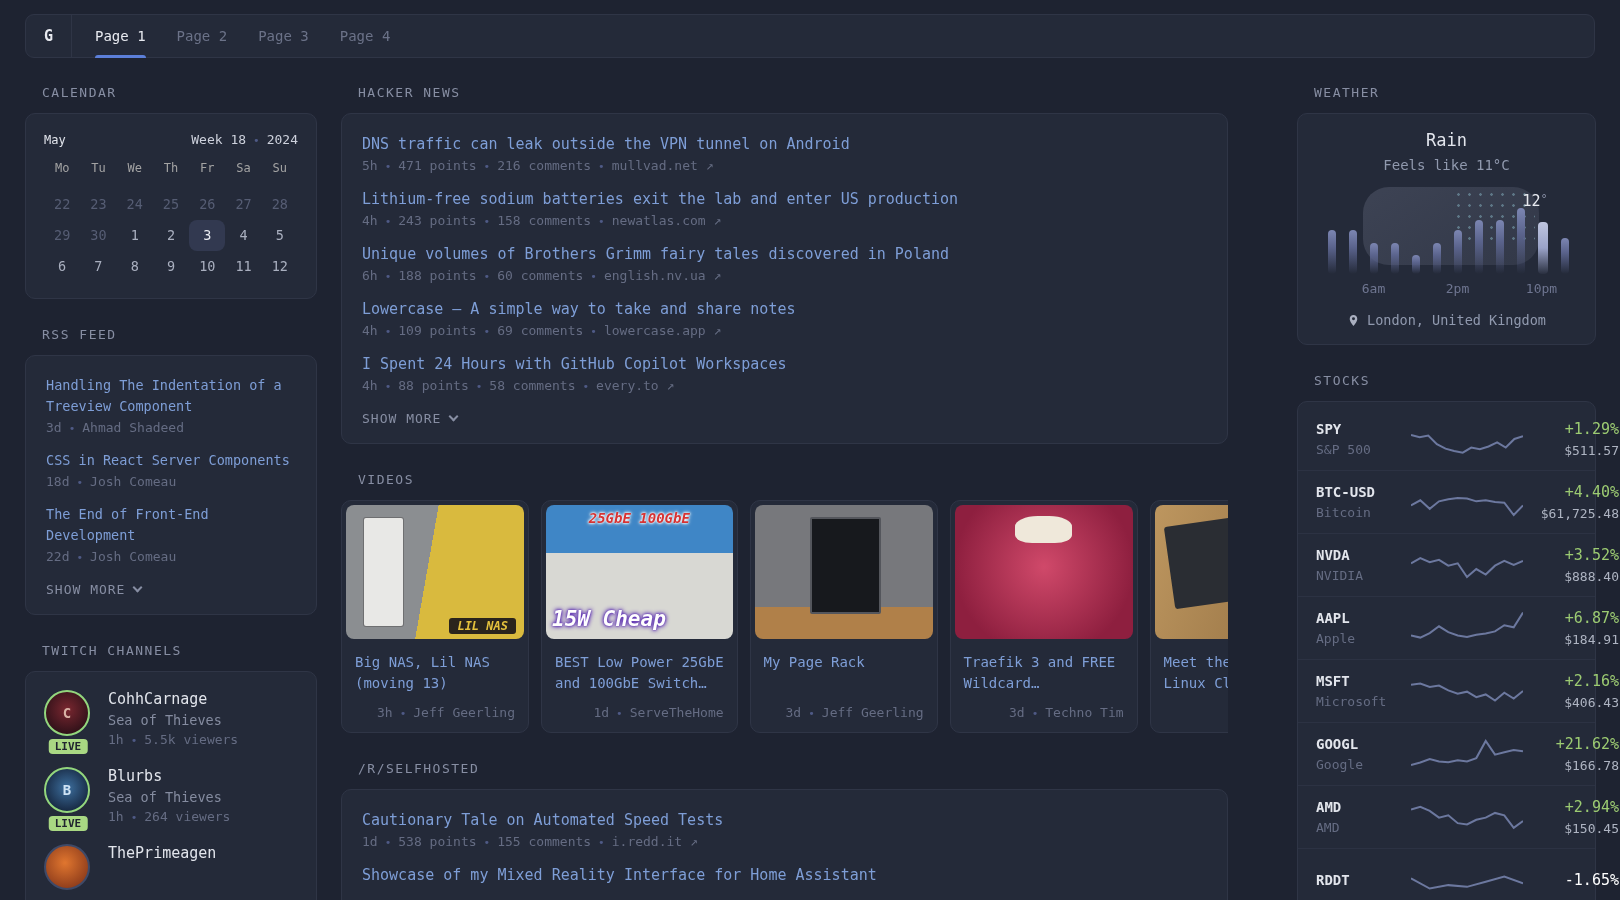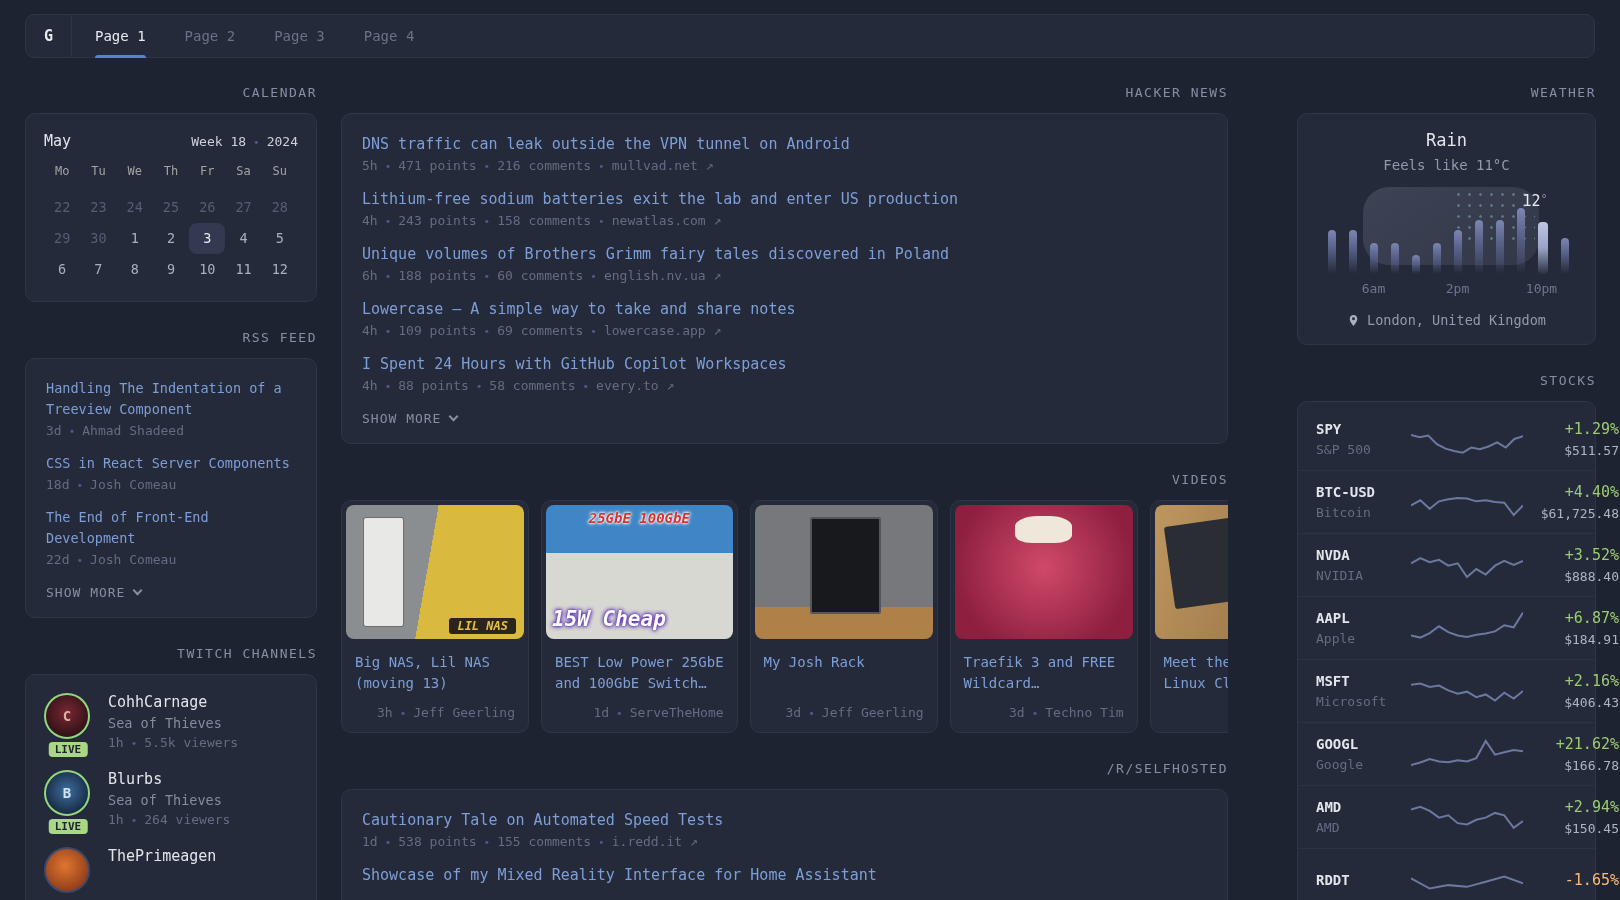--- a/index.html
+++ b/index.html
@@ -9,41 +9,41 @@
     font-family:"DejaVu Sans Mono","Liberation Mono",monospace;
     color:#d7dae2;
   }
   .card { background:#242a39; border:1px solid #2f3546; border-radius:10px; }
 
   
   .topbar { margin:14px 25px 0; height:44px; background:#242a39; border:1px solid #2f3546;
             border-radius:9px; display:flex; align-items:stretch; }
   .logo { width:46px; display:flex; align-items:center; justify-content:center;
           font-weight:bold; font-size:15px; color:#e8eaf0; border-right:1px solid #2f3546; }
-  .tabs { display:flex; gap:39px; padding-left:23px; }
+  .tabs { display:flex; gap:31px; padding-left:23px; }
   .tab { position:relative; display:flex; align-items:center; font-size:14px;
          color:#6b7288; cursor:pointer; text-decoration:none; }
   .tab.active { color:#e8eaf0; }
   .tab.active::after { content:""; position:absolute; left:0; right:0; bottom:-1px; height:3px;
                        background:#5c7fd9; border-radius:3px 3px 0 0; }
 
   
   .cols { display:flex; padding:0 25px; margin-top:27px; align-items:flex-start; }
   .col-left  { width:292px; flex:none; }
   .col-mid   { width:887px; flex:none; margin-left:24px; }
   .col-right { width:299px; flex:none; margin-left:69px; }
 
   .sec { font-size:13px; font-weight:normal; letter-spacing:1.5px; color:#878ea3;
-         margin:28px 0 13px; padding-left:17px;text-align:right; }
+         margin:28px 0 13px; padding-left:17px; }
   .sec:first-child { margin-top:0; }
 
   
   .cal { padding:18px 18px 16px; }
   .cal-head { display:flex; justify-content:space-between; align-items:baseline; margin-bottom:14px; }
-  .cal-month { font-size:15px; color:#e2e5ec; }
+  .cal-month { font-size:12px; color:#e2e5ec; }
   .cal-week { font-size:13px; color:#cdd1dc; }
   .cal-grid { display:grid; grid-template-columns:repeat(7,1fr); }
   .cwd { height:22px; text-align:center; font-size:12px; color:#a3a3a3; margin-bottom:6px; }
   .cday { height:31px; line-height:31px; text-align:center; font-size:13.5px; }
   .cday.normal { color:#a9afbf; }
   .cday.muted { color:#565d74; }
   .cday.selected { background:#323950; border-radius:8px; color:#e8eaf0; }
 
   
   .feed { padding:19px 20px 17px; }
@@ -136,21 +136,21 @@
   .stock-row { display:flex; align-items:center; padding:0 18px; height:63px; cursor:pointer; }
   .stock-row + .stock-row { border-top:1px solid #2c3243; }
   .sym { width:95px; flex:none; }
   .sym .s { display:block; font-size:14px; font-weight:bold; color:#e2e5ec; }
   .sym .n { display:block; font-size:13px; color:#656c83; margin-top:5px; min-height:15px; }
   .sparkwrap { flex:1; display:flex; justify-content:center; }
   .sparkwrap svg { width:112px; height:38px; }
   .vals { width:96px; flex:none; text-align:right; }
   .chg { display:block; font-size:15px; }
   .stock-row.up .chg { color:#9ccb72; }
-  .stock-row.down .chg { color:#fdba74; }
+  .stock-row.down .chg { color:#ffffff; }
   .price { display:block; font-size:13px; color:#aeb4c2; margin-top:5px; min-height:15px; }
 </style>
 </head>
 <body>
 
 <nav class="topbar">
   <a class="logo">G</a>
   <div class="tabs">
   <a class="tab active">Page 1</a>
 
@@ -367,21 +367,21 @@
   </div>
 
   <div class="video-card">
     <div class="thumb thumb-rack">
       
       
       
     </div>
     <div class="vbody">
       <div class="vtitle">
-        <div>My Josh Rack</div>
+        <div>My Page Rack</div>
 
       </div>
       <div class="meta"><span>3d</span><span class="sep">•</span><span>Jeff Geerling</span></div>
     </div>
   </div>
 
   <div class="video-card">
     <div class="thumb thumb-traefik">
       
       

